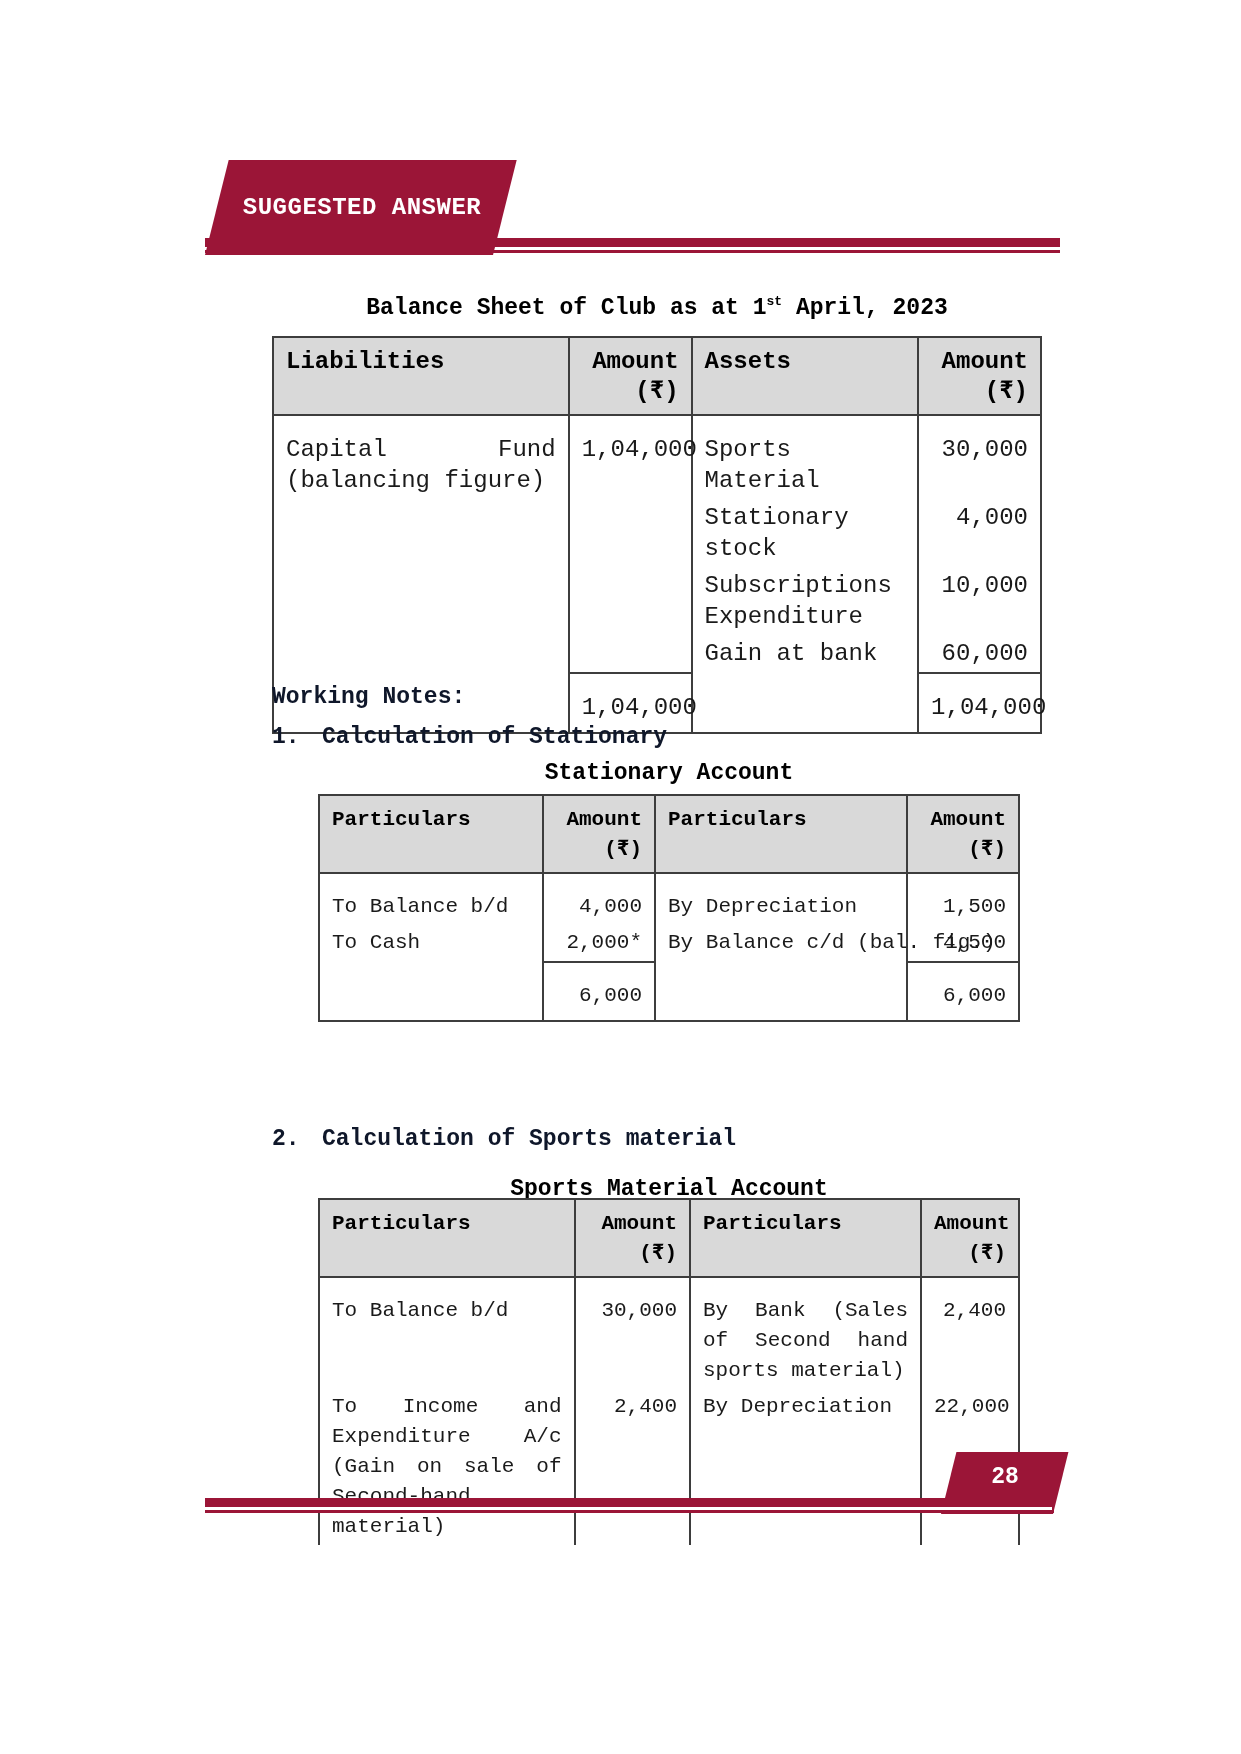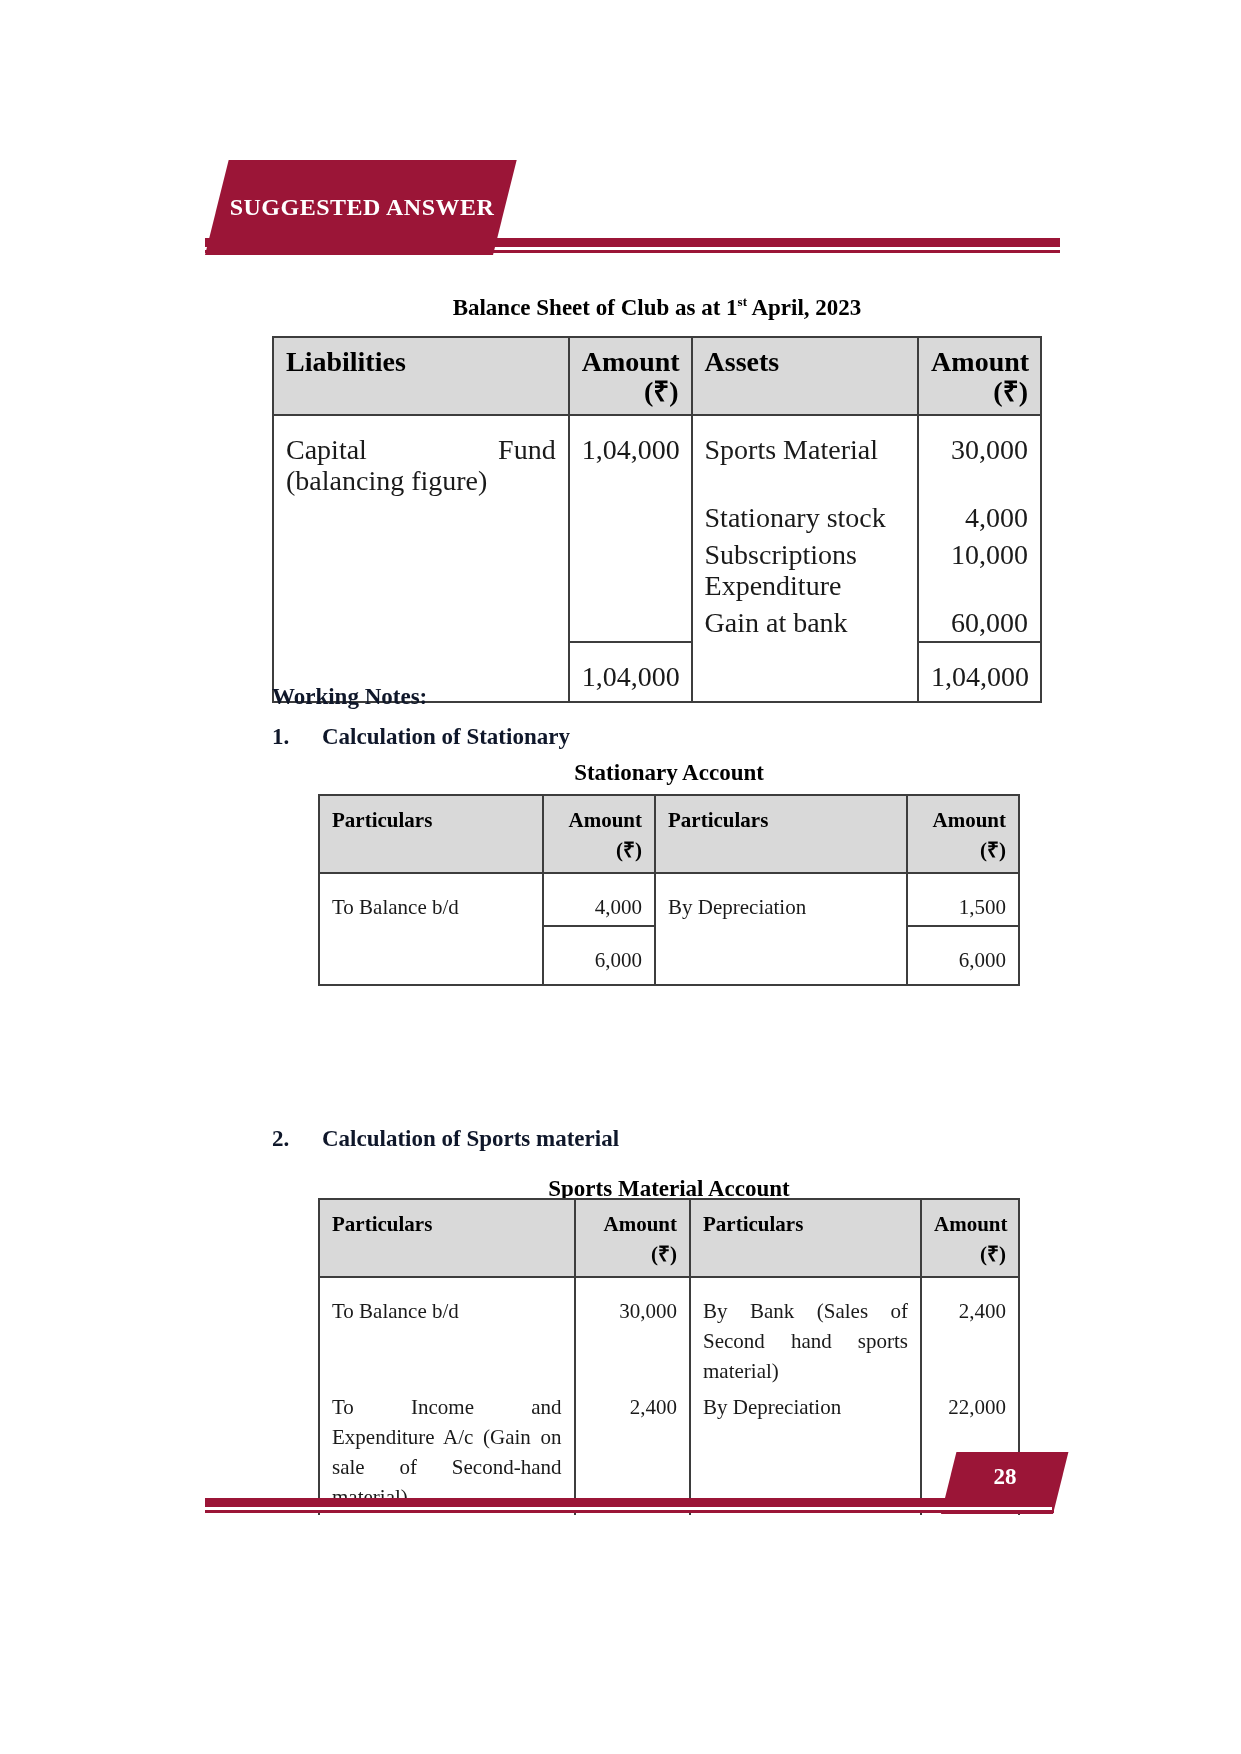--- a/index.html
+++ b/index.html
@@ -5,21 +5,21 @@
   :root{
     --accent:#9B1537;
     --hdrbg:#D9D9D9;
     --border:#3D3D3D;
     --ink:#1a1a1a;
   }
   html,body{margin:0;padding:0;background:#888;}
   #page{
     position:relative;width:1241px;height:1754px;background:#ffffff;
     margin:0 auto;overflow:hidden;
-    font-family:Liberation Serif, serif;color:var(--ink);
+    font-family:Liberation Mono, monospace;color:var(--ink);
   }
   
   .rule-thick{position:absolute;height:9px;background:var(--accent);}
   .rule-thin{position:absolute;height:3px;background:var(--accent);}
   .rule-white{position:absolute;height:3px;background:#ffffff;}
   #hdr-badge{
     position:absolute;left:205px;top:160px;width:288px;height:95px;
     background:var(--accent);transform:skewX(-14deg);transform-origin:bottom left;
     z-index:5;
   }
@@ -33,21 +33,21 @@
     color:var(--accent);font-weight:bold;font-size:22px;letter-spacing:.2px;
   }
   
   .doc-title{position:absolute;font-weight:bold;font-size:23px;color:#000;text-align:center;}
   .doc-title sup{font-size:13px;}
   .section-heading{position:absolute;left:272px;font-weight:bold;font-size:23px;color:#0f172a;}
   .numbered{display:flex;}
   .numbered .num-col{width:50px;flex:0 0 50px;}
   
   table{border-collapse:collapse;table-layout:fixed;width:100%;
-        border:2px solid var(--border);font-size:28px;}
+        border:2px solid var(--border);font-size:24px;}
   .acct{font-size:21px;}
   th,td{border-left:2px solid var(--border);border-right:2px solid var(--border);
         vertical-align:top;overflow:visible;}
   thead th{background:var(--hdrbg);border-bottom:2px solid var(--border);
         text-align:left;font-weight:bold;padding:9px 12px 7px;line-height:30px;color:#000;}
   thead th.num{text-align:right;}
   tbody td{border-top:none;border-bottom:none;padding:3px 12px;line-height:31px;}
   .acct tbody td{line-height:30px;}
   tbody tr:first-child td{padding-top:18px;}
   td.num{text-align:right;}
@@ -179,20 +179,26 @@
           </th>
         </tr>
       </thead>
       <tbody>
           <tr>
             <td class="nw">To Balance b/d</td>
             <td class="num">4,000</td>
             <td class="nw">By Depreciation</td>
             <td class="num">1,500</td>
           </tr>
+          <tr>
+            <td class="nw">To Cash</td>
+            <td class="num">2,000*</td>
+            <td class="nw">By Balance c/d (bal. fig.)</td>
+            <td class="num">4,500</td>
+          </tr>
         </tbody>
       <tbody>
         <tr class="totals">
           <td></td>
           <td class="num tot">6,000</td>
           <td></td>
           <td class="num tot">6,000</td>
         </tr>
       </tbody>
     </table>

